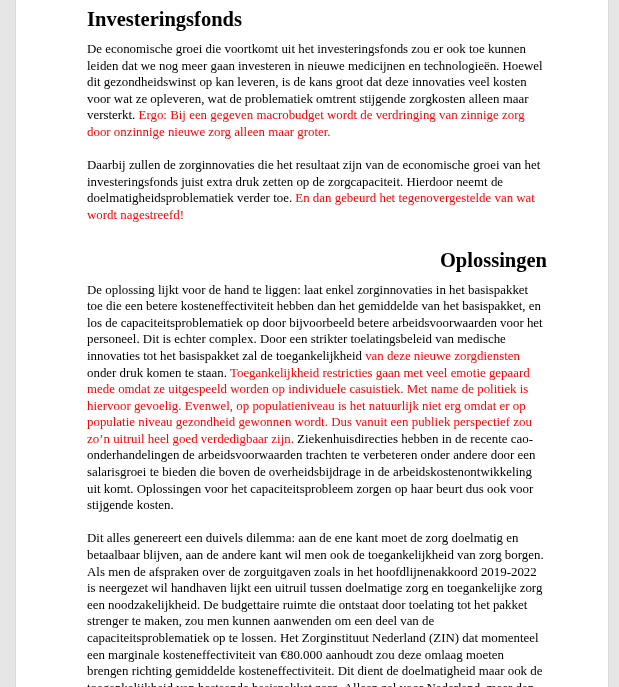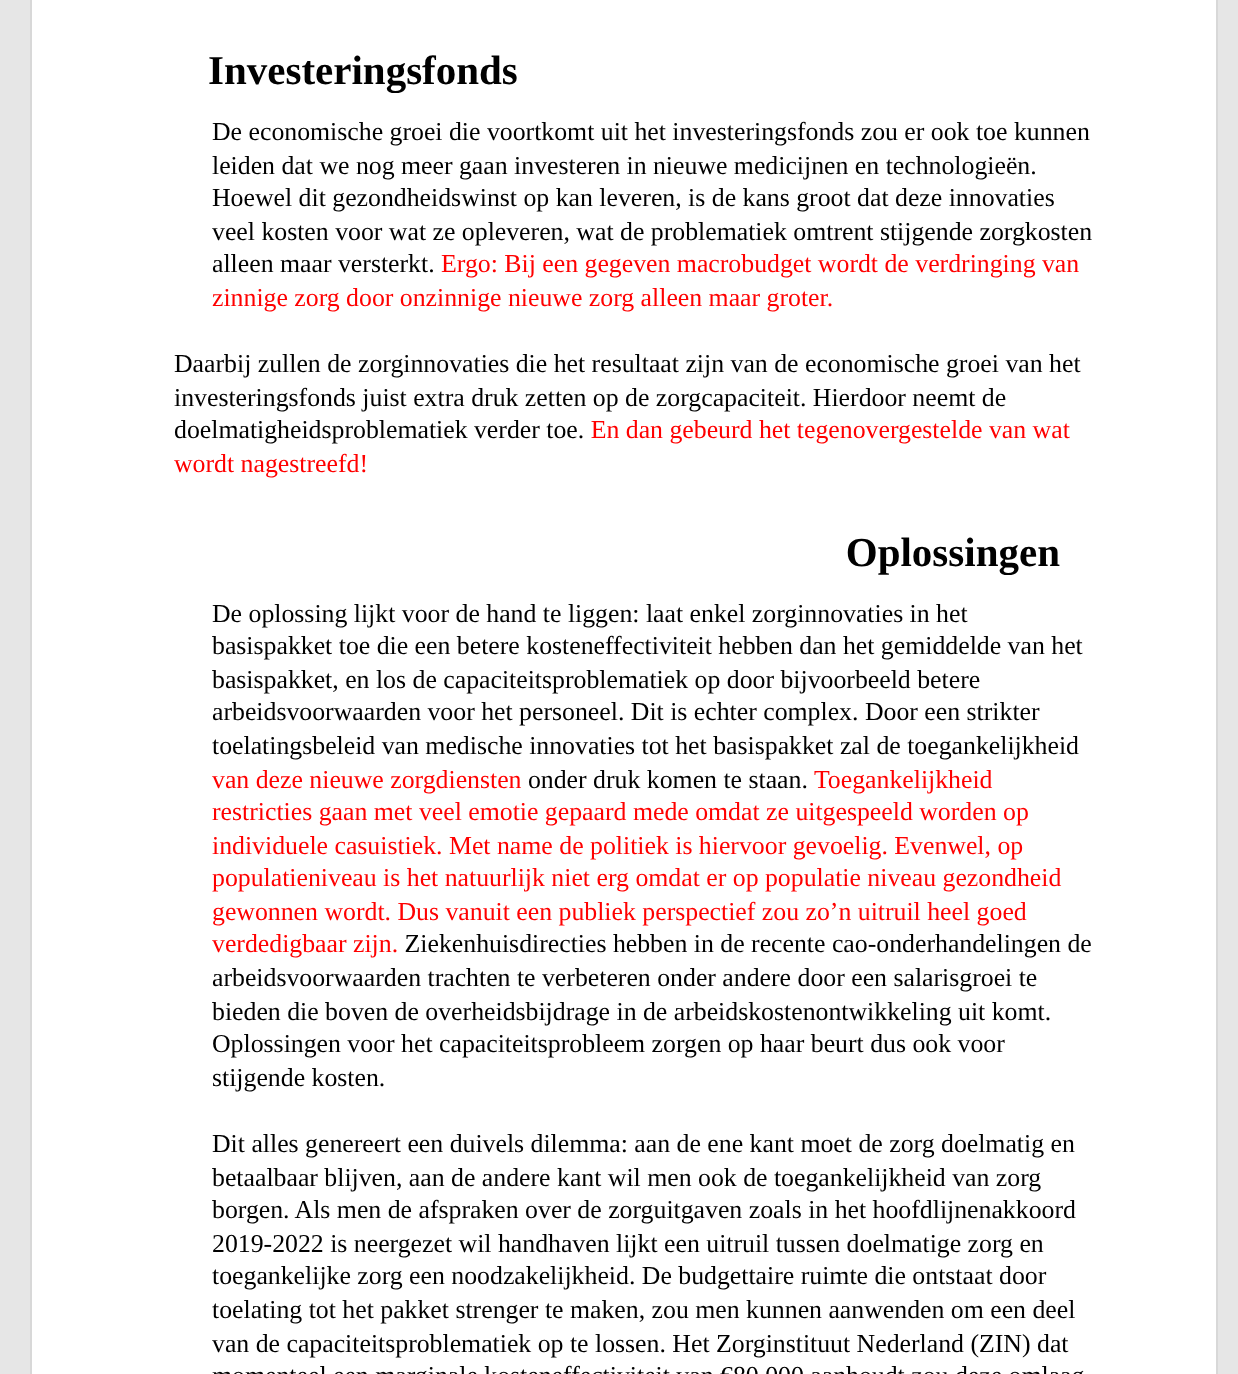--- a/index.html
+++ b/index.html
@@ -28,28 +28,28 @@
     width: 460px;
     font-family: "Liberation Serif", "DejaVu Serif", serif;
     color: #000000;
     font-size: 12.9px;
     line-height: 16.6px;
   }
   h1 {
     font-family: "Liberation Serif", "DejaVu Serif", serif;
     font-size: 20.5px;
     font-weight: bold;
-    margin: 17px;
+    margin: 0;
     line-height: 26px;
   }
   p {
     margin: 0;
   }
   .h-first { margin-bottom: 9px; }
-  .p-gap { margin-bottom: 16.6px; margin-left: 19px; }
+  .p-gap { margin-bottom: 16.6px; }
   .h-second { margin-top: 23px; margin-bottom: 9px; text-align: right; }
   .red { color: #ff0000; }
 </style>
 </head>
 <body>
 
 <div class="page">
   <div class="content">
 
     <h1 class="h-first">Investeringsfonds</h1>

